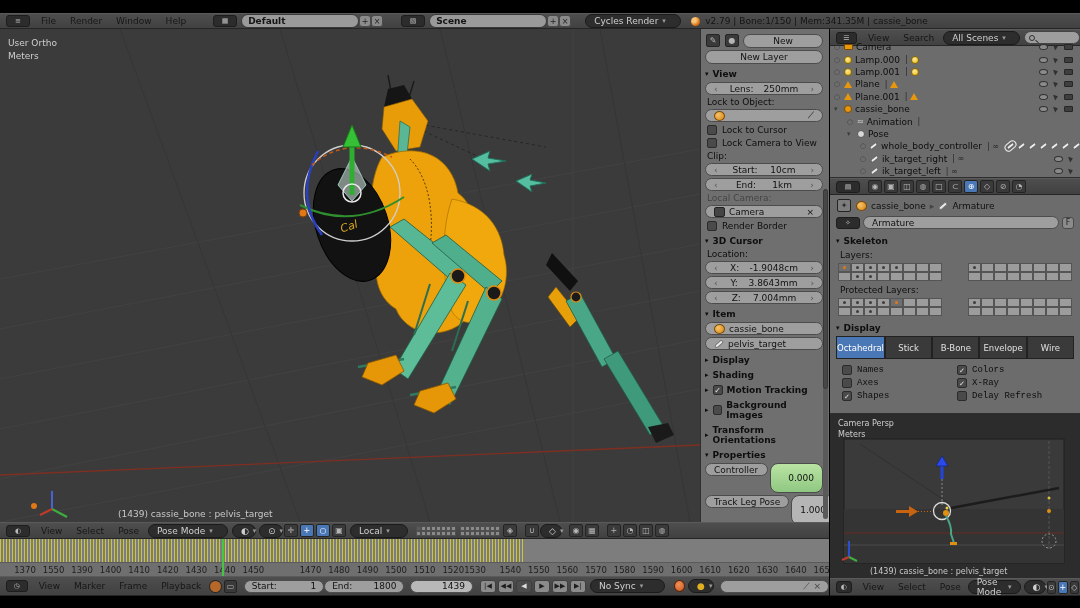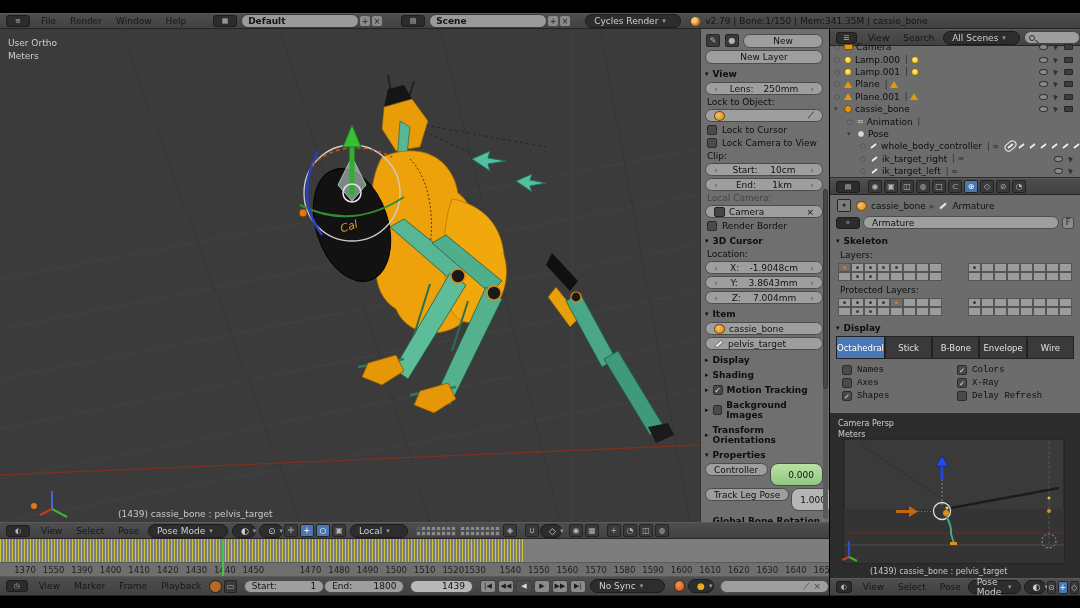--- a/index.html
+++ b/index.html
@@ -41,21 +41,21 @@
   .btn { background:#9e9e9e; border:1px solid #4c4c4c; border-radius:8px; height:14px; display:flex; align-items:center; justify-content:center; color:#111; }
   .chkrow { display:flex; align-items:center; gap:5px; margin:3px 0 3px 2px; color:#0e0e0e; }
   .cb { width:10px; height:10px; background:#4a4a4a; border:1px solid #2b2b2b; border-radius:2px; color:#e8e8e8; font-size:8px; line-height:9px; text-align:center; }
   .lbl { color:#0e0e0e; margin:2px 0 1px 2px; }
   .lbl.dim { opacity:.45; }
   .ofi { width:11px; height:10px; border-radius:2px; flex:none; }
   .ofi.object { background:radial-gradient(circle at 35% 35%, #f6c36a, #d88410); border:1px solid #7a4c08; border-radius:50%; }
   .ofi.sphere { background:radial-gradient(circle at 35% 35%, #f6c36a, #d88410); border:1px solid #7a4c08; border-radius:50%; }
   .ofi.camera { background:#444; border:1px solid #222; }
   .ofi.bone { width:10px; height:4px; background:#ececec; border:1px solid #777; border-radius:2px; transform:rotate(-40deg); }
-  .slider { border:1px solid #4c4c4c; border-radius:8px; height:23px; display:flex; align-items:center; justify-content:flex-end; padding:0 8px; color:#111; }
+  .slider { border:1px solid #4c4c4c; border-radius:8px; height:30px; display:flex; align-items:center; justify-content:flex-end; padding:0 8px; color:#111; }
   .slider.green { background:linear-gradient(#b9e3a2,#8fc882); }
   .slider.gray { background:#b5b5b5; }
   .triple { display:grid; grid-template-columns:1fr 1fr 1fr; gap:1px; color:#0c0c0c; margin:4px 0; font-size:8.5px; }
 
   
   .outliner { position:absolute; left:830px; top:29px; width:250px; height:148px; background:#6c6c6c; overflow:hidden; }
   .outliner .hdrbar { height:17px; }
   .ol-rows { position:relative; margin-top:-5px; padding-left:4px; }
   .olrow { display:flex; align-items:center; height:12.4px; color:#0d0d0d; gap:3px; white-space:nowrap; }
   .olrow .tog { color:#3c3c3c; font-size:7px; width:7px; }

